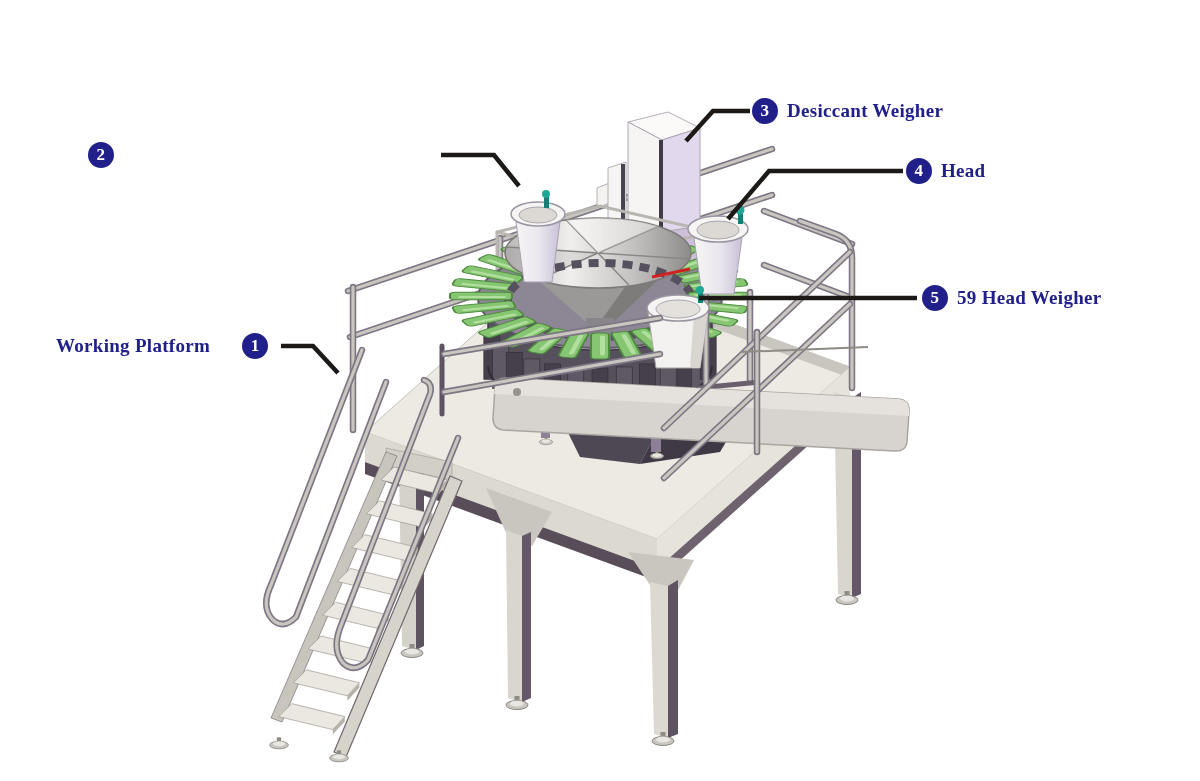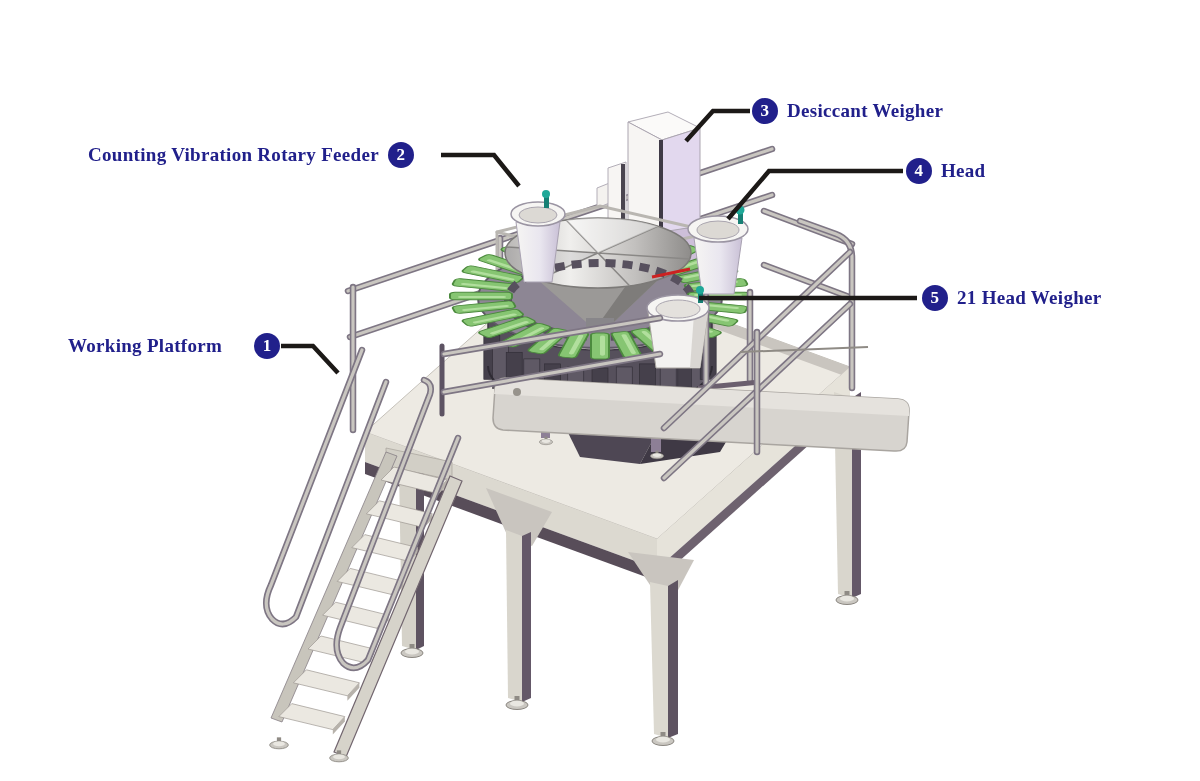--- a/index.html
+++ b/index.html
@@ -4,21 +4,21 @@
 <style>
   html,body{margin:0;padding:0;background:#ffffff;}
   #canvas{position:relative;width:1200px;height:781px;background:#ffffff;overflow:hidden;
           font-family:"Liberation Serif","DejaVu Serif",serif;}
   #scene{position:absolute;left:0;top:0;}
   .part-label{position:absolute;display:flex;align-items:center;gap:9px;height:26px;
               color:#21208b;font-weight:700;font-size:19px;letter-spacing:.3px;white-space:nowrap;}
   .num-badge{width:26px;height:26px;border-radius:50%;background:#21208b;color:#ffffff;
              display:flex;align-items:center;justify-content:center;
              font-size:17px;font-weight:700;flex:0 0 auto;}
-  .label-1{left:68px;top:333px;gap:32px;}
+  .label-1{left:56px;top:333px;gap:32px;}
   .label-2{left:88px;top:142px;}
   .label-3{left:752px;top:98px;}
   .label-4{left:906px;top:158px;}
   .label-5{left:922px;top:285px;}
   
   .tube-d{stroke:#7e7684;stroke-width:6.5;fill:none;stroke-linecap:round;stroke-linejoin:round;}
   .tube-l{stroke:#c9c6c0;stroke-width:3.2;fill:none;stroke-linecap:round;stroke-linejoin:round;}
   .ppost{stroke:#5d5363;stroke-width:5;stroke-linecap:round;}
   .thinbar{stroke:#b9b6b1;stroke-width:3;fill:none;stroke-linecap:round;}
   .leader{stroke:#1c1917;stroke-width:4.5;fill:none;stroke-linejoin:miter;}
@@ -386,28 +386,27 @@
     <polyline class="leader" points="903,171 769,171 728,219"></polyline>
     <polyline class="leader" points="917,298 699,298"></polyline>
   </g>
 </svg>
 
   <div class="part-label label-1">
     <span>Working Platform</span>
     <span class="num-badge">1</span>
   </div>
   <div class="part-label label-2">
-    <span>Counting Vibration Rotary Feeder</span>
     <span class="num-badge">2</span>
   </div>
   <div class="part-label label-3">
     <span class="num-badge">3</span>
     <span>Desiccant Weigher</span>
   </div>
   <div class="part-label label-4">
     <span class="num-badge">4</span>
     <span>Head</span>
   </div>
   <div class="part-label label-5">
     <span class="num-badge">5</span>
-    <span>21 Head Weigher</span>
+    <span>59 Head Weigher</span>
   </div>
 </div>
 
 </body></html>

